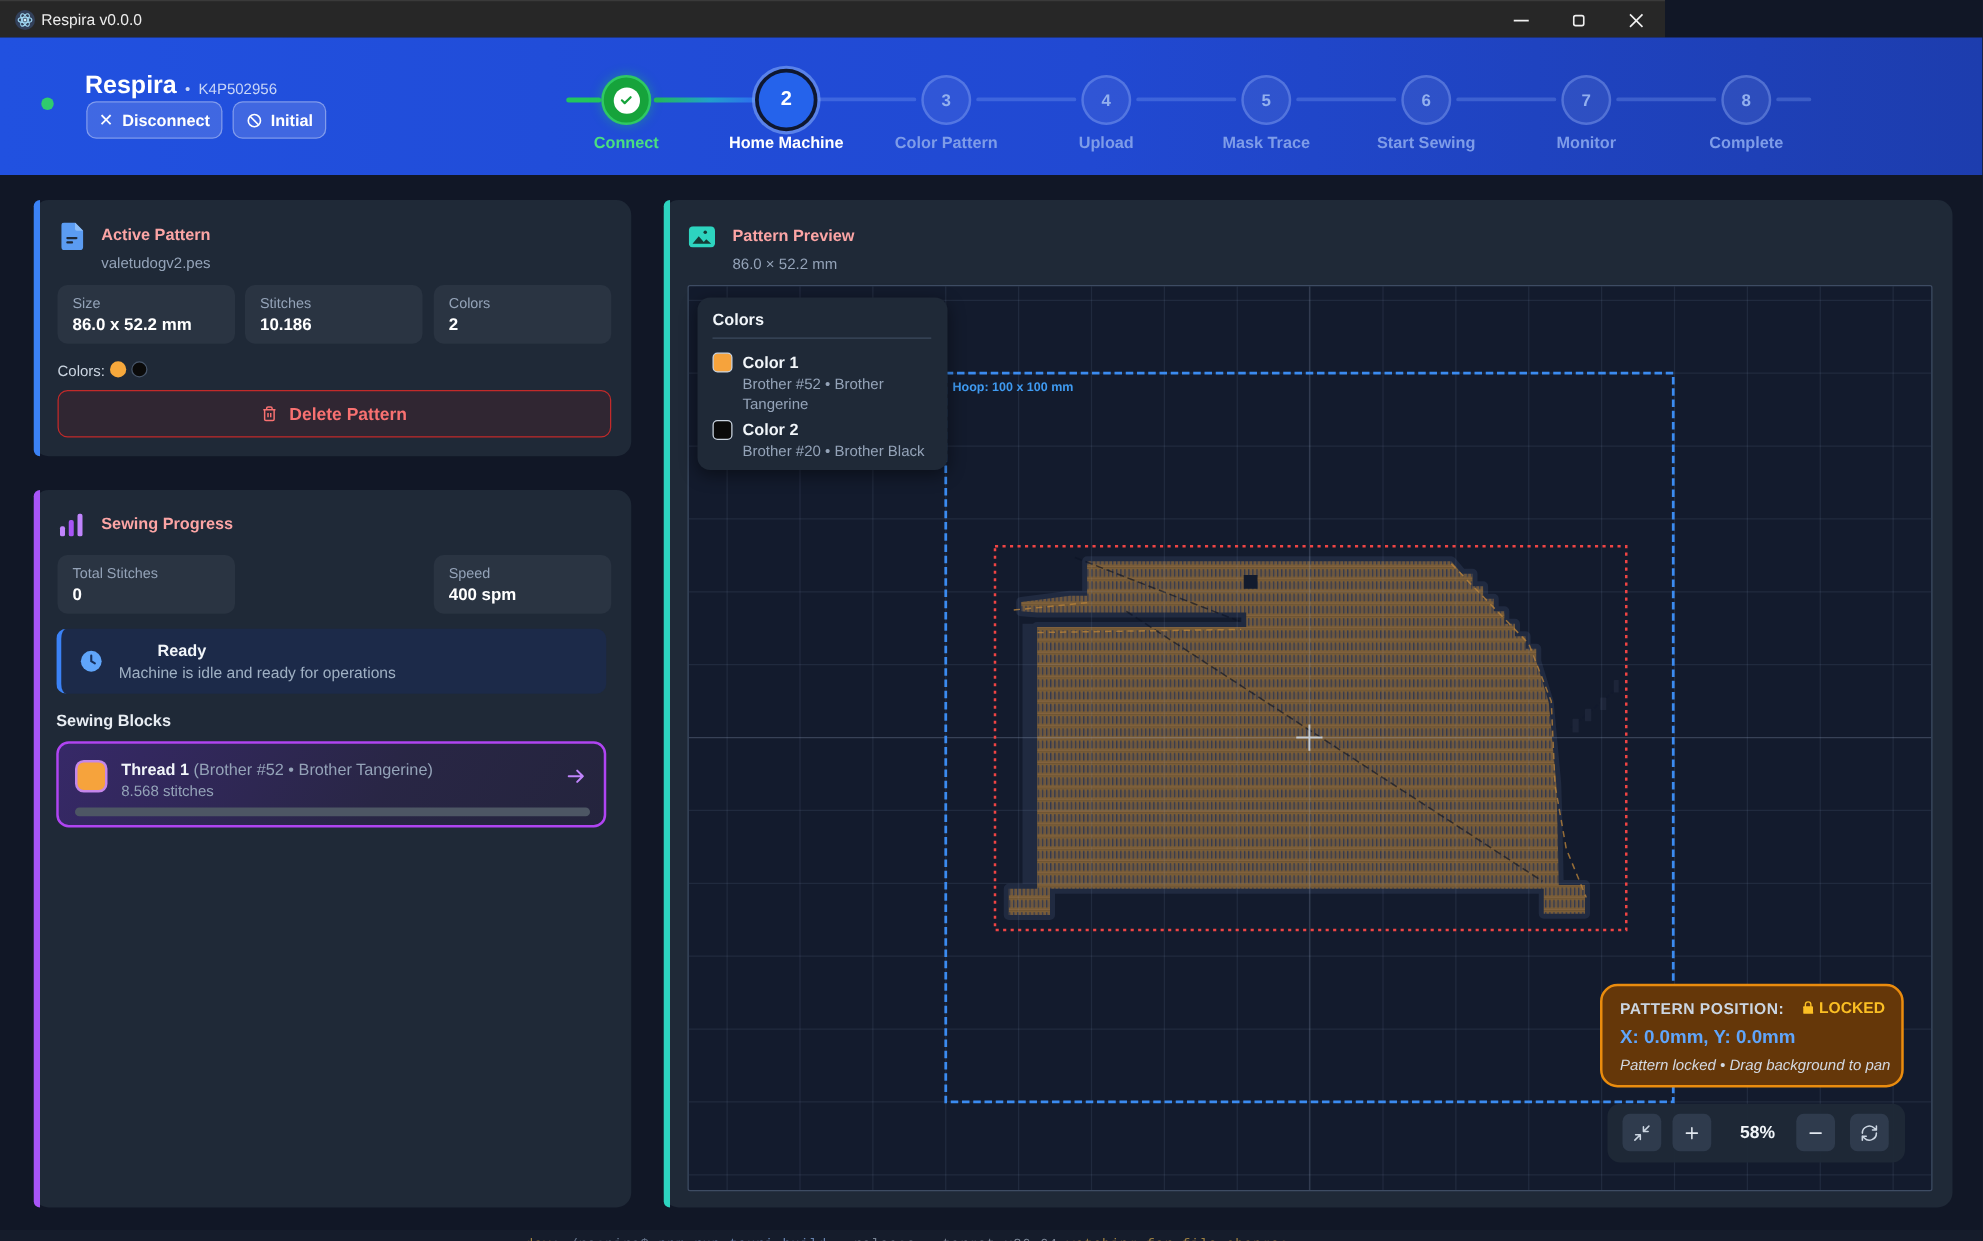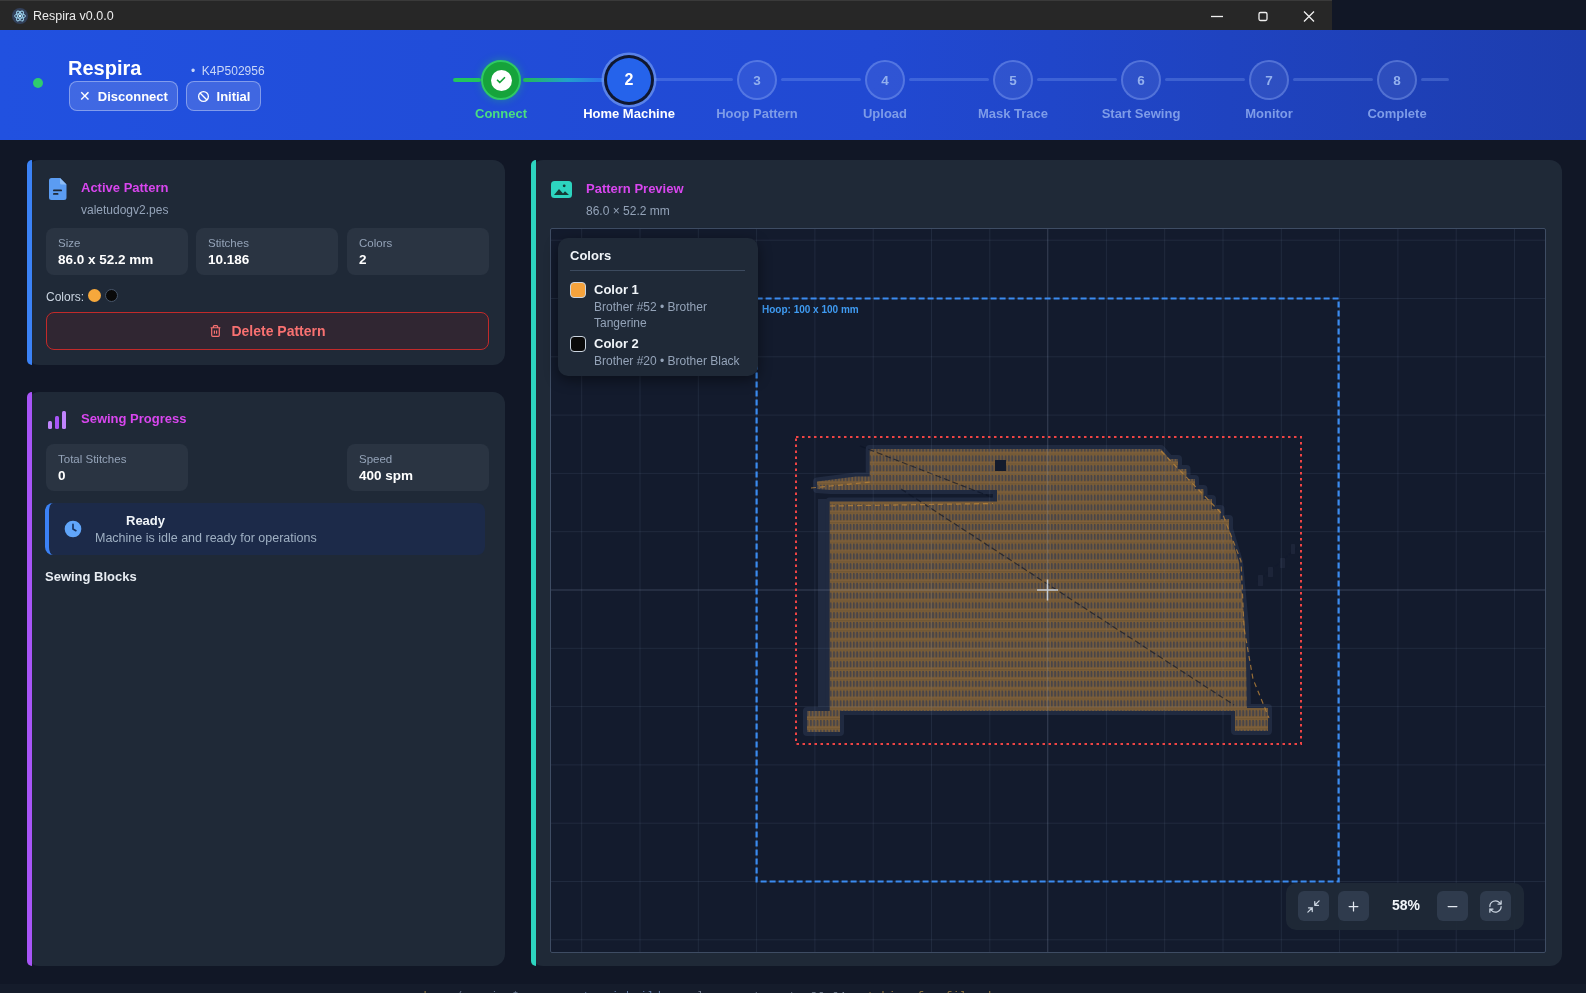--- a/index.html
+++ b/index.html
@@ -10,37 +10,37 @@
   
   #titlebar { left:0; top:0; width:1332px; height:30px; background:#272727; border-top:1px solid #3a3a3a; }
   #titlebar .appname { position:absolute; left:33px; top:8px; font-size:12.5px; color:#ececec; }
   .winbtn { position:absolute; top:0; width:46px; height:30px; }
 
   
   #header { left:0; top:30px; width:1586px; height:110px;
     background:linear-gradient(90deg,#2151e0 0%,#2149d2 55%,#1d3dae 100%); }
   #statusdot { left:33px; top:48px; width:10px; height:10px; border-radius:50%; background:#2fcb6f; }
   #brand { left:68px; top:27px; color:#fff; font-size:20px; font-weight:bold; }
-  #serial { left:148px; top:34px; color:#c9d6f7; font-size:12px;margin-left:43px; }
+  #serial { left:148px; top:34px; color:#c9d6f7; font-size:12px; }
   .hbtn { position:absolute; top:51px; height:30px; border-radius:8px; background:rgba(255,255,255,0.14);
      border:1px solid rgba(255,255,255,0.35); color:#fff; font-size:13px; font-weight:bold;
      display:flex; align-items:center; justify-content:center; gap:7px; }
 
   
   .stepc { position:absolute; top:30px; width:40px; height:40px; border-radius:50%;
      display:flex; align-items:center; justify-content:center; font-size:14px; font-weight:bold; }
   .step-future { background:rgba(255,255,255,0.07); border:2px solid rgba(151,183,252,0.34); color:#93b0ee; font-size:13.5px; }
   .steplabel { position:absolute; top:76px; width:140px; text-align:center; font-size:13px; font-weight:bold; }
   .lab-future { color:#7e9ce8; }
   .sline { position:absolute; top:48px; height:4px; border-radius:2px; background:rgba(148,180,252,0.26); }
 
   
   .card { position:absolute; background:#1f2937; border-radius:12px; }
   .accent { position:absolute; left:0; top:0; bottom:0; width:5px; border-radius:12px 0 0 12px; }
-  .ctitle { position:absolute; font-size:13px; font-weight:bold; color:#d946ef; }
+  .ctitle { position:absolute; font-size:13px; font-weight:bold; color:#fca5a5; }
   .csub { position:absolute; font-size:12px; color:#94a3b8; }
 
   .statbox { position:absolute; width:142px; height:47px; background:#2a3442; border-radius:8px; padding:9px 12px; }
   .statbox .lab { font-size:11.5px; color:#94a3b8; }
   .statbox .val { font-size:13.5px; font-weight:bold; color:#fff; margin-top:3px; }
 
   #deletebtn { position:absolute; left:46px; top:312px; width:443px; height:38px; border-radius:8px;
      background:rgba(127,29,29,0.18); border:1.5px solid #c22a2a; color:#f87171; font-size:14px; font-weight:bold;
      display:flex; align-items:center; justify-content:center; gap:9px; }
 
@@ -129,21 +129,21 @@
         </div>
         <div class="stepc" style="left:607px; top:28px; width:44px; height:44px; font-size:16px; background:#2563eb; color:#fff; box-shadow:0 0 0 3px #0e1730, 0 0 0 5.5px rgba(120,160,245,0.65);">2</div>
         <div class="stepc step-future" style="left:737px;">3</div>
         <div class="stepc step-future" style="left:865px;">4</div>
         <div class="stepc step-future" style="left:993px;">5</div>
         <div class="stepc step-future" style="left:1121px;">6</div>
         <div class="stepc step-future" style="left:1249px;">7</div>
         <div class="stepc step-future" style="left:1377px;">8</div>
         <div class="steplabel" style="left:431px; color:#4ade80;">Connect</div>
         <div class="steplabel" style="left:559px; color:#fff;">Home Machine</div>
-        <div class="steplabel lab-future" style="left:687px;">Hoop Pattern</div>
+        <div class="steplabel lab-future" style="left:687px;">Color Pattern</div>
         <div class="steplabel lab-future" style="left:815px;">Upload</div>
         <div class="steplabel lab-future" style="left:943px;">Mask Trace</div>
         <div class="steplabel lab-future" style="left:1071px;">Start Sewing</div>
         <div class="steplabel lab-future" style="left:1199px;text-align:center;">Monitor</div>
         <div class="steplabel lab-future" style="left:1327px;">Complete</div>
       </div>
   </div>
 
   <div class="card" style="left:27px; top:160px; width:478px; height:205px;">
     <div class="accent" style="background:#3b82f6;"></div>
@@ -198,20 +198,29 @@
   <div id="readybox" class="abs">
     <svg class="abs" style="left:14px; top:16px;" width="20" height="20" viewBox="0 0 24 24">
       <circle cx="12" cy="12" r="10" fill="#60a5fa"></circle>
       <path d="M12 6.5V12l3.5 2" stroke="#16305e" stroke-width="2" fill="none" stroke-linecap="round"></path>
     </svg>
     <div class="abs" style="left:46px; top:10px; font-size:13px; font-weight:bold; color:#f1f5f9;padding-left:31px;">Ready</div>
     <div class="abs" style="left:46px; top:28px; font-size:12.5px; color:#9fb0c3;">Machine is idle and ready for operations</div>
   </div>
   <div class="abs" style="left:45px; top:569px; font-size:13px; font-weight:bold; color:#e8edf3;">Sewing Blocks</div>
 
+  <div id="thread1" class="threadcard">
+    <div class="swatch" style="left:13px; top:13px; background:#f6a33c; border-color:rgba(192,132,252,0.9);"></div>
+    <div class="tl1" style="left:50px; top:13px;"><b>Thread 1</b> (Brother #52 • Brother Tangerine)</div>
+    <div class="tl2" style="left:50px; top:31px;">8.568 stitches</div>
+    <svg class="abs" style="left:404px; top:17px;" width="20" height="18" viewBox="0 0 24 24" fill="none" stroke="#c084fc" stroke-width="2.2" stroke-linecap="round" stroke-linejoin="round">
+        <path d="M4 12h15M13 6l6 6-6 6"></path>
+      </svg>
+    <div class="abs" style="left:13px; top:51px; width:412px; height:7px; border-radius:4px; background:#4d5664;"></div>
+  </div>
 
   <div class="card" style="left:531px; top:160px; width:1031px; height:806px;">
     <div class="accent" style="background:#2dd4bf;"></div>
     <svg class="abs" style="left:20px; top:21px;" width="21" height="17" viewBox="0 0 21 17">
       <rect width="21" height="17" rx="3.5" fill="#2dd4bf"></rect>
       <circle cx="13.2" cy="4.8" r="1.4" fill="#153a36"></circle>
       <path d="M3 14 l5-6 4 4.5 2-2.2 4 3.7 z" fill="#153a36"></path>
     </svg>
     <div class="ctitle" style="left:55px; top:21px;">Pattern Preview</div>
     <div class="csub" style="left:55px; top:44px;">86.0 × 52.2 mm</div>
@@ -292,20 +301,29 @@
     <div class="abs" style="left:12px; top:10px; font-size:13px; font-weight:bold; color:#f1f5f9;">Colors</div>
     <div class="abs" style="left:12px; top:32px; width:175px; height:1px; background:#3c4a5e;"></div>
     <div class="abs" style="left:12px; top:44px; width:16px; height:16px; border-radius:4px; background:#f6a33c; border:1px solid #cbd5e1;"></div>
     <div class="abs" style="left:36px; top:44px; font-size:13px; font-weight:bold; color:#f1f5f9;">Color 1</div>
     <div class="abs" style="left:36px; top:62px; font-size:12px; color:#94a3b8; line-height:15.5px;">Brother #52 • Brother<br>Tangerine</div>
     <div class="abs" style="left:12px; top:98px; width:16px; height:16px; border-radius:4px; background:#0a0a0a; border:1px solid #cbd5e1;"></div>
     <div class="abs" style="left:36px; top:98px; font-size:13px; font-weight:bold; color:#f1f5f9;">Color 2</div>
     <div class="abs" style="left:36px; top:116px; font-size:12px; color:#94a3b8;">Brother #20 • Brother Black</div>
   </div>
 
+  <div id="posbox" class="abs">
+    <div class="abs" style="left:14px; top:11px; font-size:12.5px; font-weight:bold; letter-spacing:0.4px; color:#cbd5e1;">PATTERN POSITION:</div>
+    <div class="abs" style="right:13px; top:10px; font-size:12.5px; font-weight:bold; color:#fbbf24;">
+      <svg width="11" height="12" viewBox="0 0 24 24" fill="#fbbf24" style="vertical-align:-1.5px; margin-right:3px;">
+          <path d="M6 10V7a6 6 0 0 1 12 0v3h1a1.5 1.5 0 0 1 1.5 1.5v9A1.5 1.5 0 0 1 19 23H5a1.5 1.5 0 0 1-1.5-1.5v-9A1.5 1.5 0 0 1 5 10h1zm2.4 0h7.2V7a3.6 3.6 0 0 0-7.2 0v3z"></path>
+        </svg>LOCKED</div>
+    <div class="abs" style="left:14px; top:32px; font-size:15px; font-weight:bold; color:#60a5fa;">X: 0.0mm, Y: 0.0mm</div>
+    <div class="abs" style="left:14px; top:56px; font-size:12px; font-style:italic; color:#d3d9e2; white-space:nowrap;">Pattern locked • Drag background to pan</div>
+  </div>
 
   <div id="zoombar" class="abs">
     <div class="zbtn" style="left:12px;">
       <svg width="15" height="15" viewBox="0 0 24 24" fill="none" stroke="#cbd5e1" stroke-width="2" stroke-linecap="round" stroke-linejoin="round">
           <path d="M4 14h6v6M20 10h-6V4M14 10l7-7M3 21l7-7"></path>
         </svg>
     </div>
     <div class="zbtn" style="left:52px;">
       <svg width="15" height="15" viewBox="0 0 24 24" stroke="#e2e8f0" stroke-width="2" stroke-linecap="round">
           <path d="M12 5v14M5 12h14"></path>

